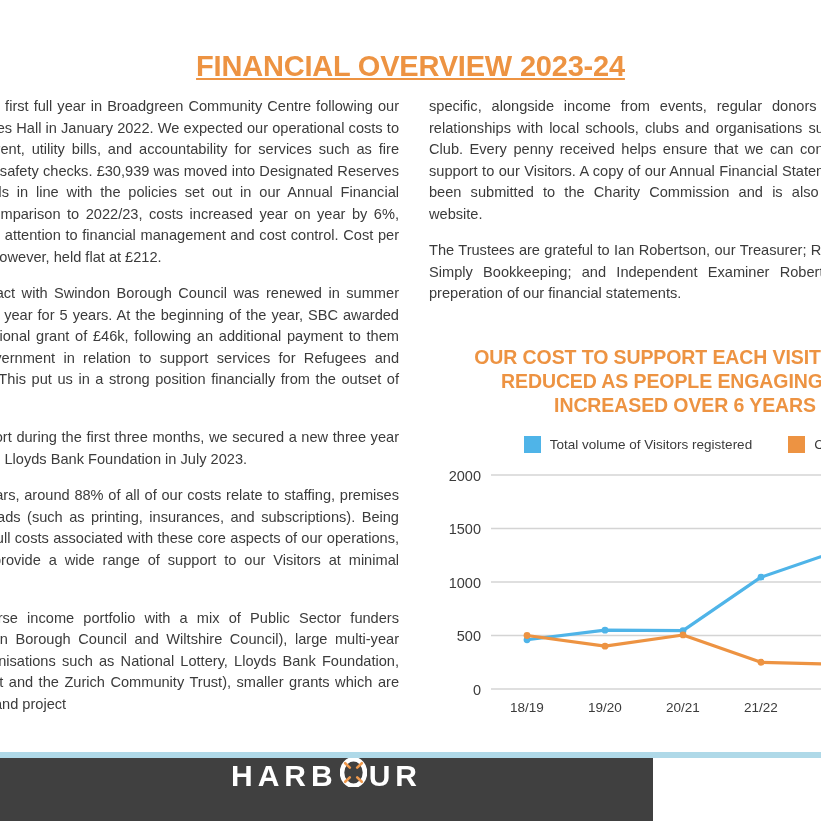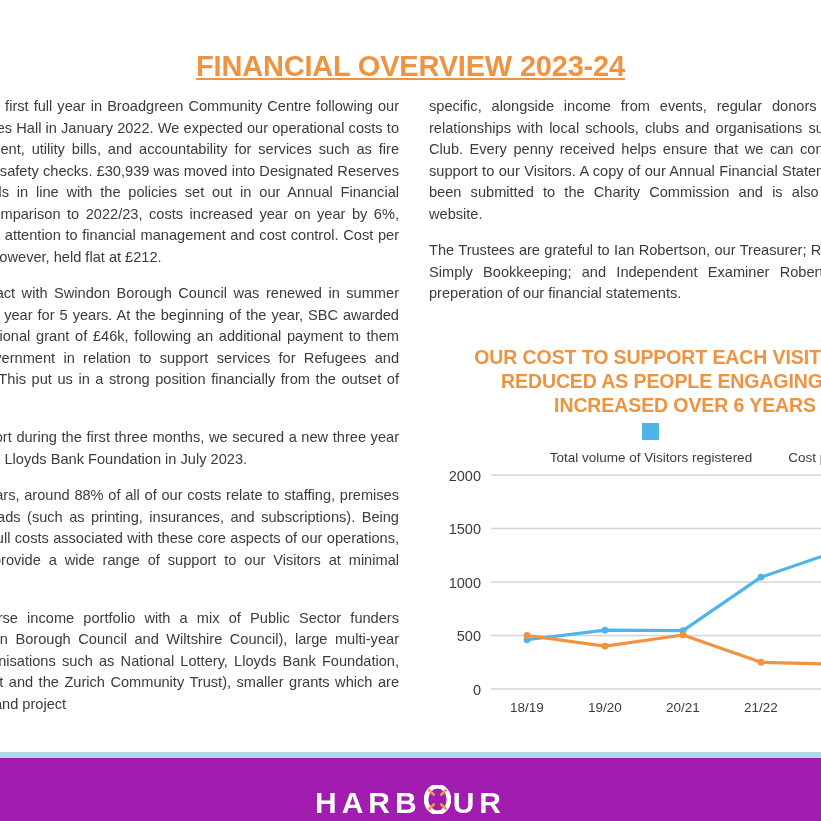--- a/index.html
+++ b/index.html
@@ -84,21 +84,21 @@
     flex-direction: row;
     align-items: center;
     justify-content: center;
     gap: 36px;
     margin-top: 18px;
     height: 18px;
     padding-left: 60px;
   }
   .legend-item {
     display: flex;
-    flex-direction: column;
+    flex-direction: row;
     align-items: center;
     gap: 9px;
     white-space: nowrap;
   }
   .legend-swatch {
     width: 17px;
     height: 17px;
     display: block;
     flex: 0 0 auto;
   }
@@ -125,25 +125,25 @@
     left: 0;
     top: 752px;
     width: 821px;
     height: 6px;
     background: #AFD9E8;
   }
   .footer-band {
     position: absolute;
     left: 0;
     top: 758px;
-    width: 821px;
+    width: 653px;
     height: 63px;
-    background: #a21caf;
-    display: flex;
-    align-items: flex-end;
+    background: #404040;
+    display: flex;
+    align-items: flex-start;
     justify-content: center;
   }
   .brand {
     display: flex;
     flex-direction: row;
     align-items: center;
     color: #ffffff;
     font-weight: bold;
     font-size: 30px;
     letter-spacing: 5px;

